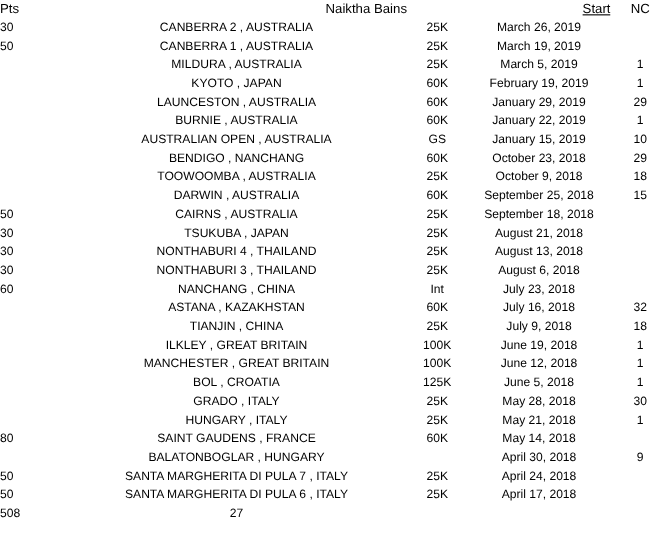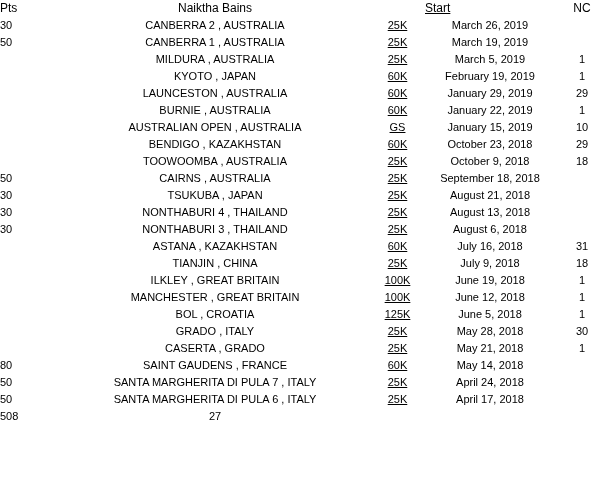--- a/index.html
+++ b/index.html
@@ -42,28 +42,28 @@
   .col-nc     { width: 54px;  }
 
   thead th {
     font-weight: bold;
     font-size: 12px;
     padding-bottom: 4px;
     height: 22px;
     line-height: 22px;
   }
   .th-pts   { text-align: left;  padding-left: 14px; }
-  .th-event { text-align: center; }
+  .th-event { text-align: right; }
   .th-dist  { text-align: center; }
-  .th-start { text-align: left; text-decoration: underline; }
+  .th-start { text-align: right; text-decoration: underline; }
   .th-nc    { text-align: center; padding-right: 6px; margin-top: 34px; }
 
   .c-pts   { text-align: left; padding-left: 14px; }
   .c-event { text-align: center; }
-  .c-dist  { text-align: center; text-decoration: underline; }
+  .c-dist  { text-align: center; }
   .c-start { text-align: center; margin-top: 36px; }
   .c-nc    { text-align: center; padding-right: 6px; }
 
   tfoot td {
     height: 18px;
     line-height: 18px;
     padding-top: 2px;
     margin-left: 20px;
   }
   .totals-pts  { text-align: left; padding-left: 8px; }
@@ -135,33 +135,40 @@
         </tr>
         <tr>
           <td class="c-pts"></td>
           <td class="c-event">AUSTRALIAN OPEN , AUSTRALIA</td>
           <td class="c-dist">GS</td>
           <td class="c-start">January 15, 2019</td>
           <td class="c-nc">10</td>
         </tr>
         <tr>
           <td class="c-pts"></td>
-          <td class="c-event">BENDIGO , KAZAKHSTAN</td>
+          <td class="c-event">BENDIGO , NANCHANG</td>
           <td class="c-dist">60K</td>
           <td class="c-start">October 23, 2018</td>
           <td class="c-nc">29</td>
         </tr>
         <tr>
           <td class="c-pts"></td>
           <td class="c-event">TOOWOOMBA , AUSTRALIA</td>
           <td class="c-dist">25K</td>
           <td class="c-start">October 9, 2018</td>
           <td class="c-nc">18</td>
         </tr>
         <tr>
+          <td class="c-pts"></td>
+          <td class="c-event">DARWIN , AUSTRALIA</td>
+          <td class="c-dist">60K</td>
+          <td class="c-start">September 25, 2018</td>
+          <td class="c-nc">15</td>
+        </tr>
+        <tr>
           <td class="c-pts">50</td>
           <td class="c-event">CAIRNS , AUSTRALIA</td>
           <td class="c-dist">25K</td>
           <td class="c-start">September 18, 2018</td>
           <td class="c-nc"></td>
         </tr>
         <tr>
           <td class="c-pts">30</td>
           <td class="c-event">TSUKUBA , JAPAN</td>
           <td class="c-dist">25K</td>
@@ -176,25 +183,32 @@
           <td class="c-nc"></td>
         </tr>
         <tr>
           <td class="c-pts">30</td>
           <td class="c-event">NONTHABURI 3 , THAILAND</td>
           <td class="c-dist">25K</td>
           <td class="c-start">August 6, 2018</td>
           <td class="c-nc"></td>
         </tr>
         <tr>
+          <td class="c-pts">60</td>
+          <td class="c-event">NANCHANG , CHINA</td>
+          <td class="c-dist">Int</td>
+          <td class="c-start">July 23, 2018</td>
+          <td class="c-nc"></td>
+        </tr>
+        <tr>
           <td class="c-pts"></td>
           <td class="c-event">ASTANA , KAZAKHSTAN</td>
           <td class="c-dist">60K</td>
           <td class="c-start">July 16, 2018</td>
-          <td class="c-nc">31</td>
+          <td class="c-nc">32</td>
         </tr>
         <tr>
           <td class="c-pts"></td>
           <td class="c-event">TIANJIN , CHINA</td>
           <td class="c-dist">25K</td>
           <td class="c-start">July 9, 2018</td>
           <td class="c-nc">18</td>
         </tr>
         <tr>
           <td class="c-pts"></td>
@@ -219,31 +233,38 @@
         </tr>
         <tr>
           <td class="c-pts"></td>
           <td class="c-event">GRADO , ITALY</td>
           <td class="c-dist">25K</td>
           <td class="c-start">May 28, 2018</td>
           <td class="c-nc">30</td>
         </tr>
         <tr>
           <td class="c-pts"></td>
-          <td class="c-event">CASERTA , GRADO</td>
+          <td class="c-event">HUNGARY , ITALY</td>
           <td class="c-dist">25K</td>
           <td class="c-start">May 21, 2018</td>
           <td class="c-nc">1</td>
         </tr>
         <tr>
           <td class="c-pts">80</td>
           <td class="c-event">SAINT GAUDENS , FRANCE</td>
           <td class="c-dist">60K</td>
           <td class="c-start">May 14, 2018</td>
           <td class="c-nc"></td>
+        </tr>
+        <tr>
+          <td class="c-pts"></td>
+          <td class="c-event">BALATONBOGLAR , HUNGARY</td>
+          <td class="c-dist"></td>
+          <td class="c-start">April 30, 2018</td>
+          <td class="c-nc">9</td>
         </tr>
         <tr>
           <td class="c-pts">50</td>
           <td class="c-event">SANTA MARGHERITA DI PULA 7 , ITALY</td>
           <td class="c-dist">25K</td>
           <td class="c-start">April 24, 2018</td>
           <td class="c-nc"></td>
         </tr>
         <tr>
           <td class="c-pts">50</td>

